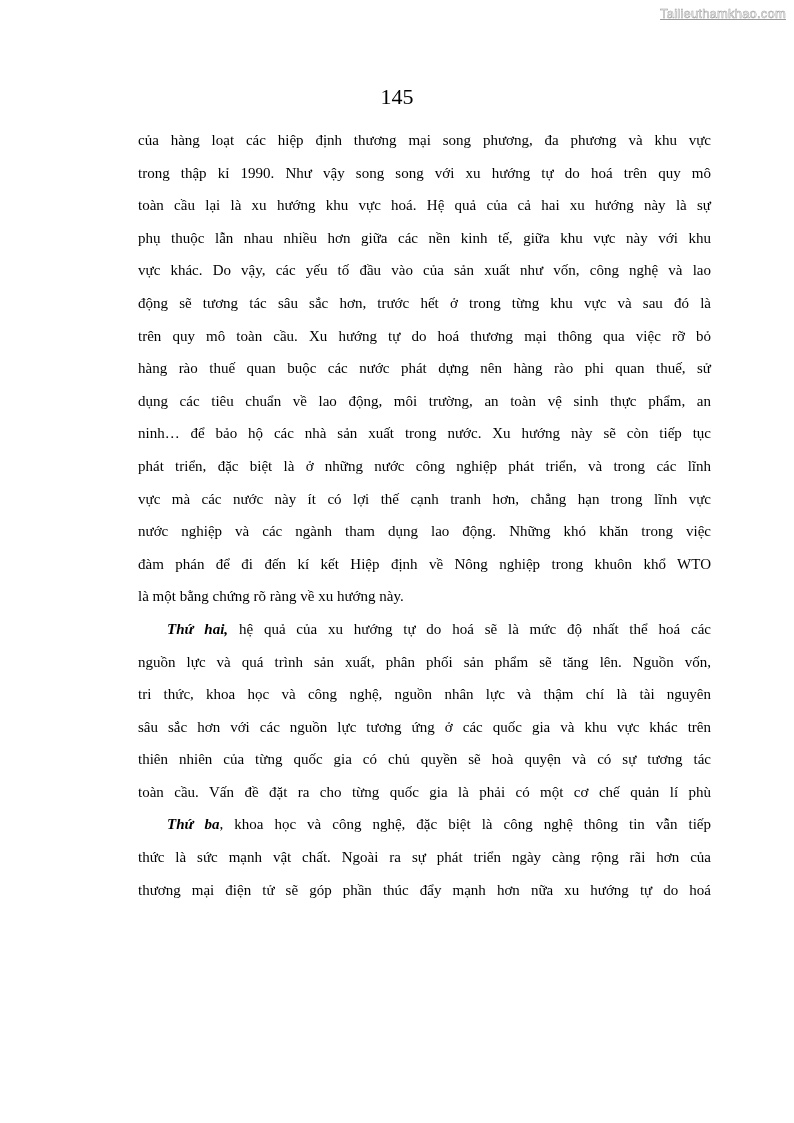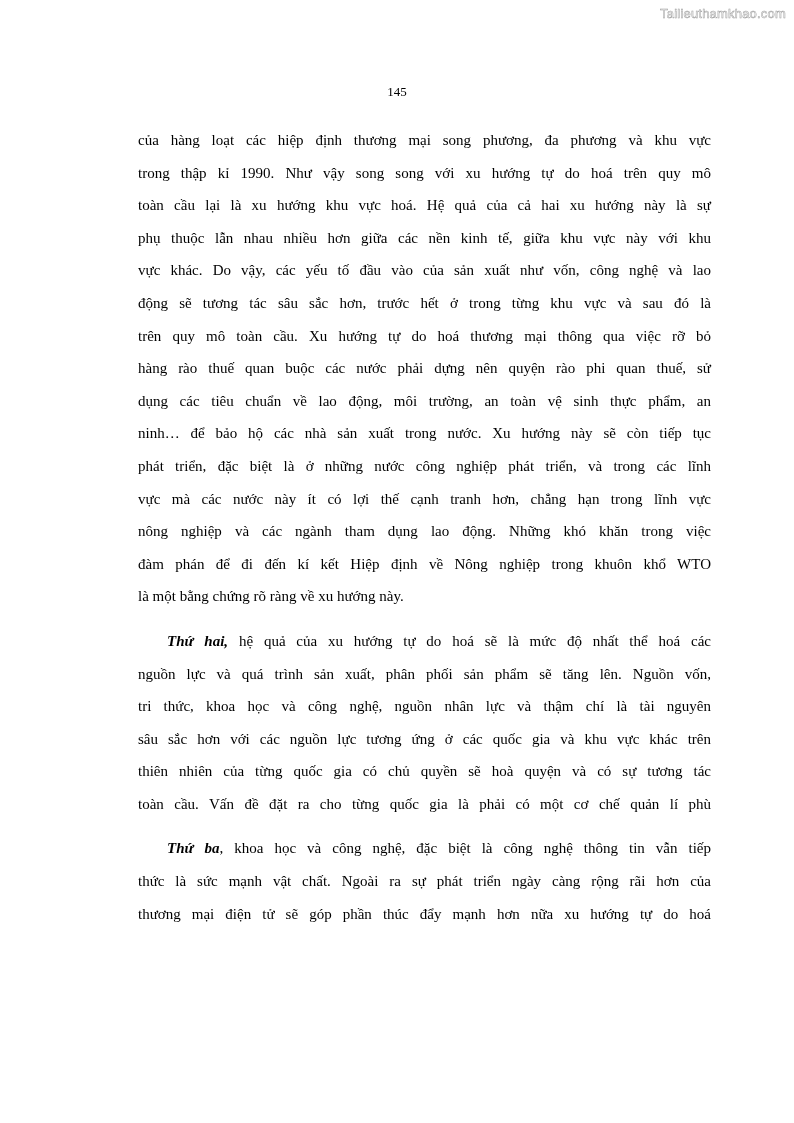--- a/index.html
+++ b/index.html
@@ -1,48 +1,48 @@
 <!DOCTYPE html>
 <html><head>
   <meta charset="utf-8">
   <style>
     html, body { margin: 0; padding: 0; background: #ffffff; }
     body { width: 794px; height: 1123px; position: relative; overflow: hidden;
            font-family: "Liberation Serif", "DejaVu Serif", serif; color: #000; }
     .watermark { position: absolute; top: 6px; right: 8px; font-family: "Liberation Sans", "DejaVu Sans", sans-serif;
-                 font-size: 13px; color: #ffffff; -webkit-text-stroke: 0.5px #9a9a9a; letter-spacing: 0.2px; }
-    .page-number { position: absolute; top: 84px; left: 0; width: 794px; text-align: center; font-size: 13px; }
+                 font-size: 13px; color: #ffffff; -webkit-text-stroke: 0.5px #9a9a9a; letter-spacing: 0.2px; text-decoration: underline; }
+    .page-number { position: absolute; top: 84px; left: 0; width: 794px; text-align: center; font-size: 22px; }
     .body-text { position: absolute; top: 124px; left: 138px; width: 573px; font-size: 15px; }
     .line { height: 32.6px; line-height: 32.6px; white-space: nowrap; text-align: justify; text-align-last: justify; }
     .line.last { text-align-last: left; }
-    .line.indent { padding-left: 29px; margin-top: 12px; }
+    .line.indent { padding-left: 29px; }
     .lead { font-weight: bold; font-style: italic; }
   </style>
 </head>
 <body>
 
 <div class="watermark">Tailieuthamkhao.com</div>
 <div class="page-number">145</div>
 
 <div class="body-text">
 
   <div>
     <div class="line">của hàng loạt các hiệp định thương mại song phương, đa phương và khu vực</div>
     <div class="line">trong thập kỉ 1990. Như vậy song song với xu hướng tự do hoá trên quy mô</div>
     <div class="line">toàn cầu lại là xu hướng khu vực hoá. Hệ quả của cả hai xu hướng này là sự</div>
     <div class="line">phụ thuộc lẫn nhau nhiều hơn giữa các nền kinh tế, giữa khu vực này với khu</div>
     <div class="line">vực khác. Do vậy, các yếu tố đầu vào của sản xuất như vốn, công nghệ và lao</div>
     <div class="line">động sẽ tương tác sâu sắc hơn, trước hết ở trong từng khu vực và sau đó là</div>
     <div class="line">trên quy mô toàn cầu. Xu hướng tự do hoá thương mại thông qua việc rỡ bỏ</div>
-    <div class="line">hàng rào thuế quan buộc các nước phải dựng nên quyện rào phi quan thuế, sử</div>
+    <div class="line">hàng rào thuế quan buộc các nước phát dựng nên hàng rào phi quan thuế, sử</div>
     <div class="line">dụng các tiêu chuẩn về lao động, môi trường, an toàn vệ sinh thực phẩm, an</div>
     <div class="line">ninh… để bảo hộ các nhà sản xuất trong nước. Xu hướng này sẽ còn tiếp tục</div>
     <div class="line">phát triển, đặc biệt là ở những nước công nghiệp phát triển, và trong các lĩnh</div>
     <div class="line">vực mà các nước này ít có lợi thế cạnh tranh hơn, chẳng hạn trong lĩnh vực</div>
-    <div class="line">nông nghiệp và các ngành tham dụng lao động. Những khó khăn trong việc</div>
+    <div class="line">nước nghiệp và các ngành tham dụng lao động. Những khó khăn trong việc</div>
     <div class="line">đàm phán để đi đến kí kết Hiệp định về Nông nghiệp trong khuôn khổ WTO</div>
     <div class="line last">là một bằng chứng rõ ràng về xu hướng này.</div>
   </div>
 
   <div>
     <div class="line indent"><span class="lead">Thứ hai,</span><span> hệ quả của xu hướng tự do hoá sẽ là mức độ nhất thể hoá các</span></div>
     <div class="line">nguồn lực và quá trình sản xuất, phân phối sản phẩm sẽ tăng lên. Nguồn vốn,</div>
     <div class="line">tri thức, khoa học và công nghệ, nguồn nhân lực và thậm chí là tài nguyên</div>
     <div class="line">sâu sắc hơn với các nguồn lực tương ứng ở các quốc gia và khu vực khác trên</div>
     <div class="line">thiên nhiên của từng quốc gia có chủ quyền sẽ hoà quyện và có sự tương tác</div>

